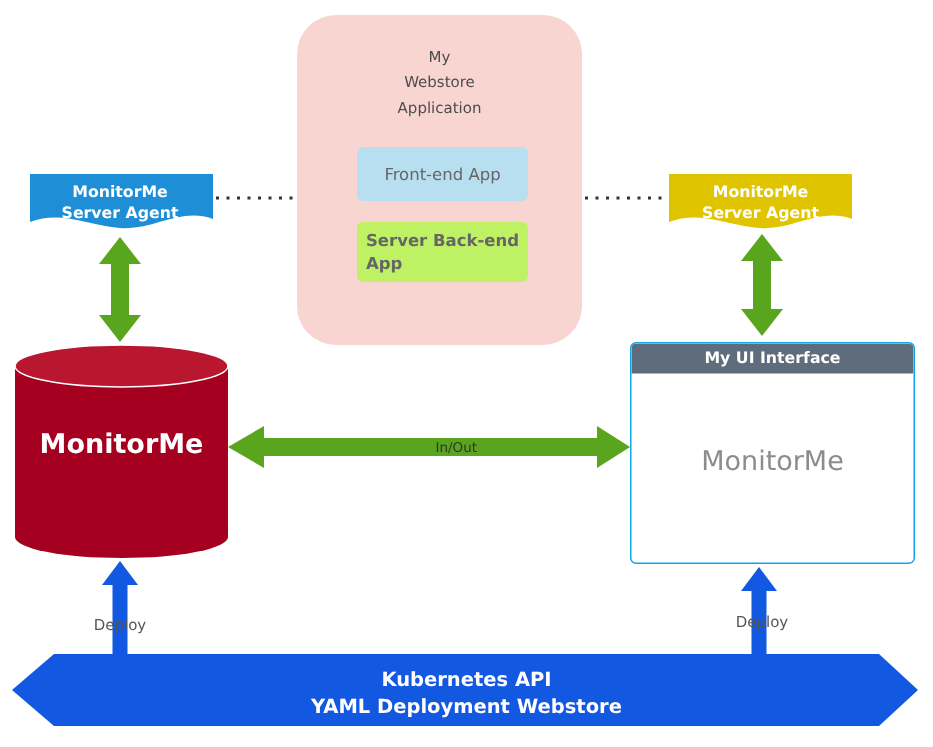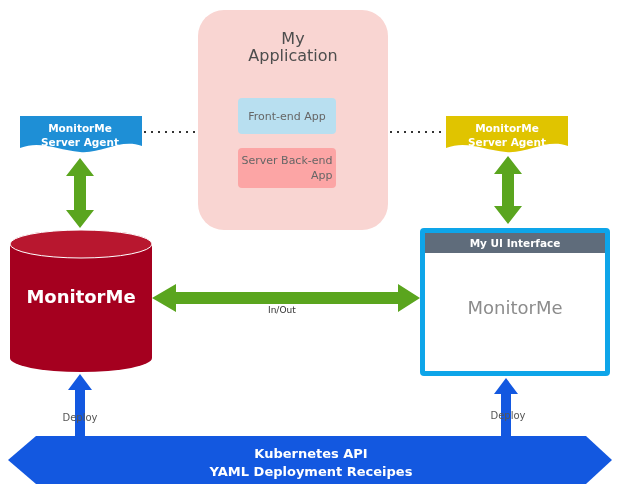--- a/index.html
+++ b/index.html
@@ -4,41 +4,41 @@
 <style>
   html, body { margin: 0; padding: 0; background: #ffffff; }
   body { width: 622px; height: 498px; position: relative; overflow: hidden;
          font-family: "DejaVu Sans", "Liberation Sans", sans-serif; }
   .abs { position: absolute; }
   svg.base { position: absolute; left: 0; top: 0; }
 
   .webstore { left: 198px; top: 10px; width: 190px; height: 220px; background: #f9d5d2;
               border-radius: 26px; }
   .webstore-title { left: 198px; top: 30px; width: 190px; text-align: center; color: #4d4d4d;
-                    font-size: 16px; line-height: 17px; }
-  .inner-box { left: 238px; width: 98px; border-radius: 4px; text-align: right; color: #666;
+                    font-size: 10px; line-height: 17px; }
+  .inner-box { left: 238px; width: 114px; border-radius: 4px; text-align: left; color: #666;
                font-size: 11px; display: flex; align-items: center; justify-content: center; }
   .frontend { top: 98px; height: 36px; background: #b8dff0; }
-  .backend { top: 148px; height: 40px; background: #fca5a5; line-height: 15px; }
+  .backend { top: 148px; height: 40px; background: #bef264; line-height: 15px; font-weight: bold; }
 
   .doc-label { text-align: center; font-size: 10.5px; font-weight: bold; line-height: 14px; }
   .srv-agent-label { left: 20px; top: 121px; width: 120px; color: #ffffff; }
   .cli-agent-label { left: 446px; top: 121px; width: 122px; color: #ffffff; }
 
   .api-label { left: 10px; top: 285px; width: 142px; text-align: center; color: #ffffff;
                font-size: 18px; font-weight: bold; line-height: 24px; }
 
-  .ui-window { left: 420px; top: 228px; width: 190px; height: 148px; border: 5px solid #0ea5e9;
+  .ui-window { left: 420px; top: 228px; width: 190px; height: 148px; border: 1px solid #0ea5e9;
                border-radius: 4px; background: #ffffff; box-sizing: border-box; overflow: hidden; }
   .ui-titlebar { height: 20px; background: #5f6c7b; color: #fff; font-size: 10.5px;
                  font-weight: bold; text-align: center; line-height: 20px; }
   .ui-main { left: 420px; top: 296px; width: 190px; text-align: center; color: #8c8c8c;
              font-size: 18px; line-height: 24px; }
 
-  .inout { left: 268px; top: 294px; width: 50px; text-align: left; font-size: 9px; color: #333; margin-top: 11px; }
+  .inout { left: 268px; top: 294px; width: 50px; text-align: right; font-size: 9px; color: #333; }
   .deploy { font-size: 10px; color: #555; text-align: center; width: 60px; }
   .deploy-left { left: 50px; top: 412px; }
   .deploy-right { left: 478px; top: 410px; }
 
   .k8s-label { left: 10px; top: 445px; width: 602px; text-align: center; color: #ffffff;
                font-size: 13px; font-weight: bold; line-height: 18px; }
 </style>
 </head>
 <body>
 
@@ -67,20 +67,21 @@
 
   <polygon points="80,374 92,390 85,390 85,436 75,436 75,390 68,390" fill="#1358e0"></polygon>
   <polygon points="506,378 518,394 511,394 511,436 501,436 501,394 494,394" fill="#1358e0"></polygon>
 
   <polygon points="8,460 36,436 586,436 612,460 586,484 36,484" fill="#1358e0"></polygon>
 </svg>
 
 <div class="abs webstore"></div>
 <div class="abs webstore-title">
   <div>My</div>
+  <div>Webstore</div>
   <div>Application</div>
 </div>
 <div class="abs inner-box frontend">
   <span>Front-end App</span>
 </div>
 <div class="abs inner-box backend">
   <div>
     <div>Server Back-end</div>
     <div>App</div>
   </div>
@@ -106,14 +107,14 @@
   <div>MonitorMe</div>
 </div>
 
 <div class="abs inout">In/Out</div>
 
 <div class="abs deploy deploy-left">Deploy</div>
 <div class="abs deploy deploy-right">Deploy</div>
 
 <div class="abs k8s-label">
   <div>Kubernetes API</div>
-  <div>YAML Deployment Receipes</div>
+  <div>YAML Deployment Webstore</div>
 </div>
 
 </body></html>

